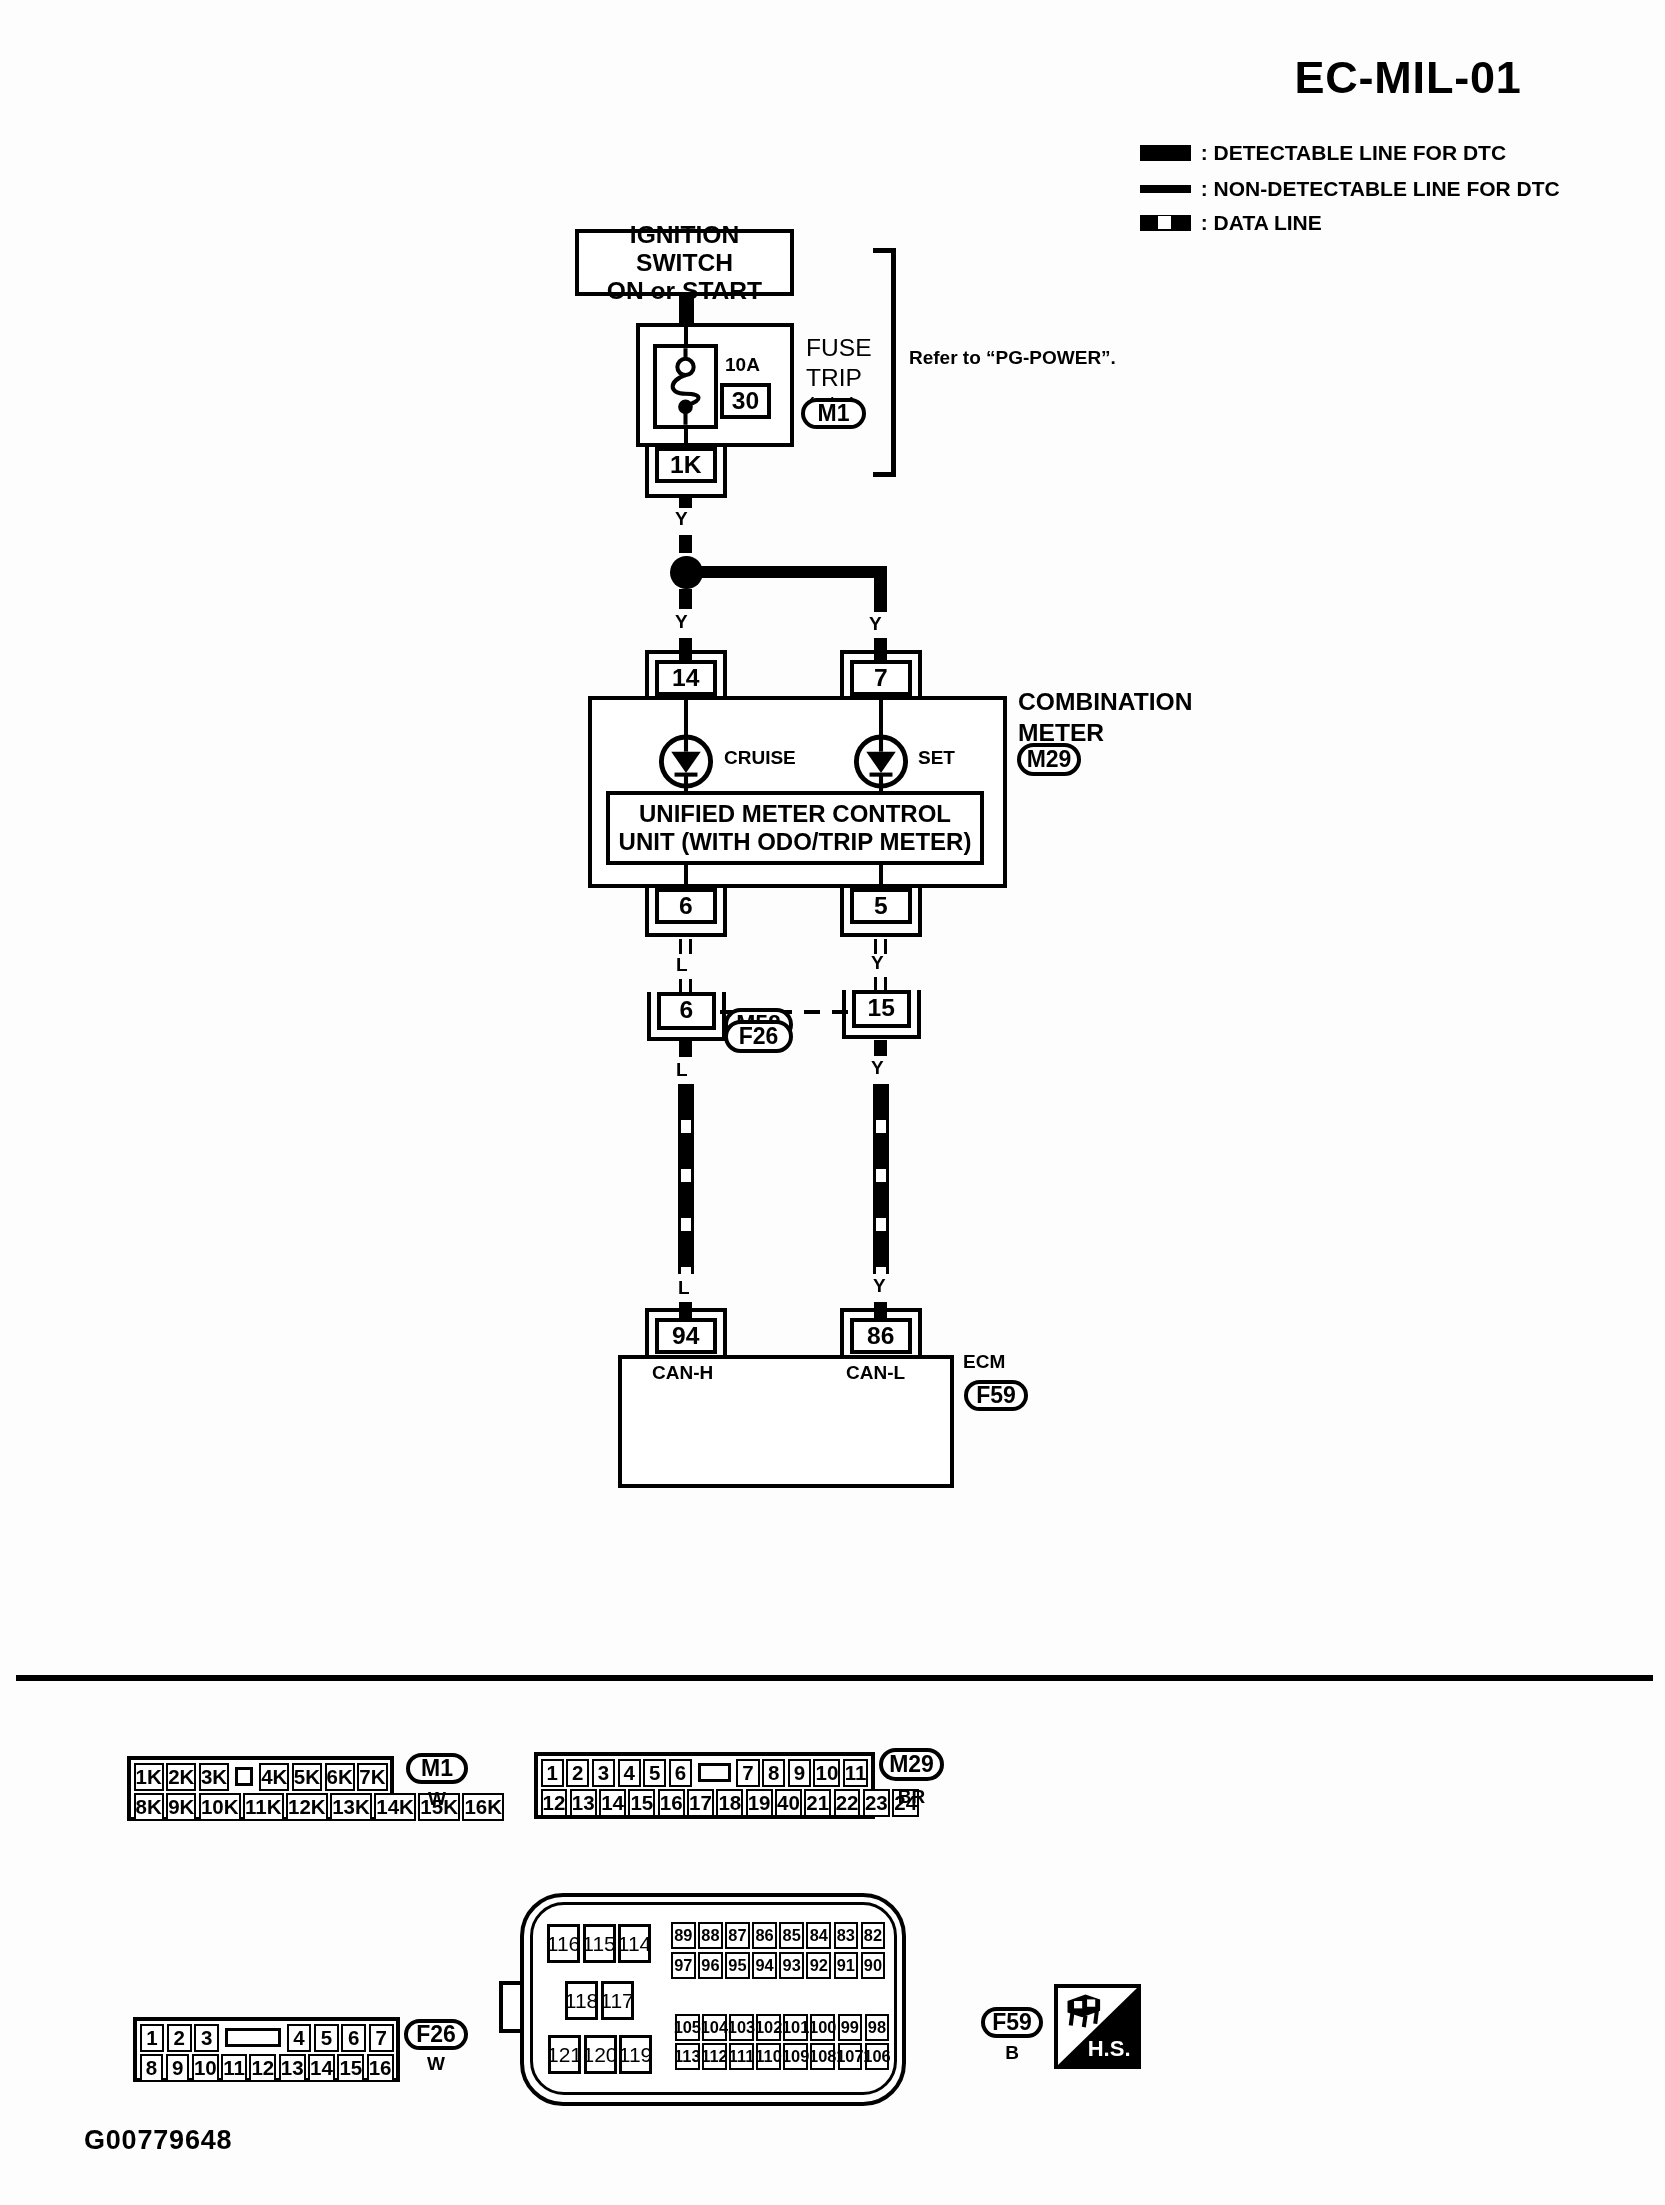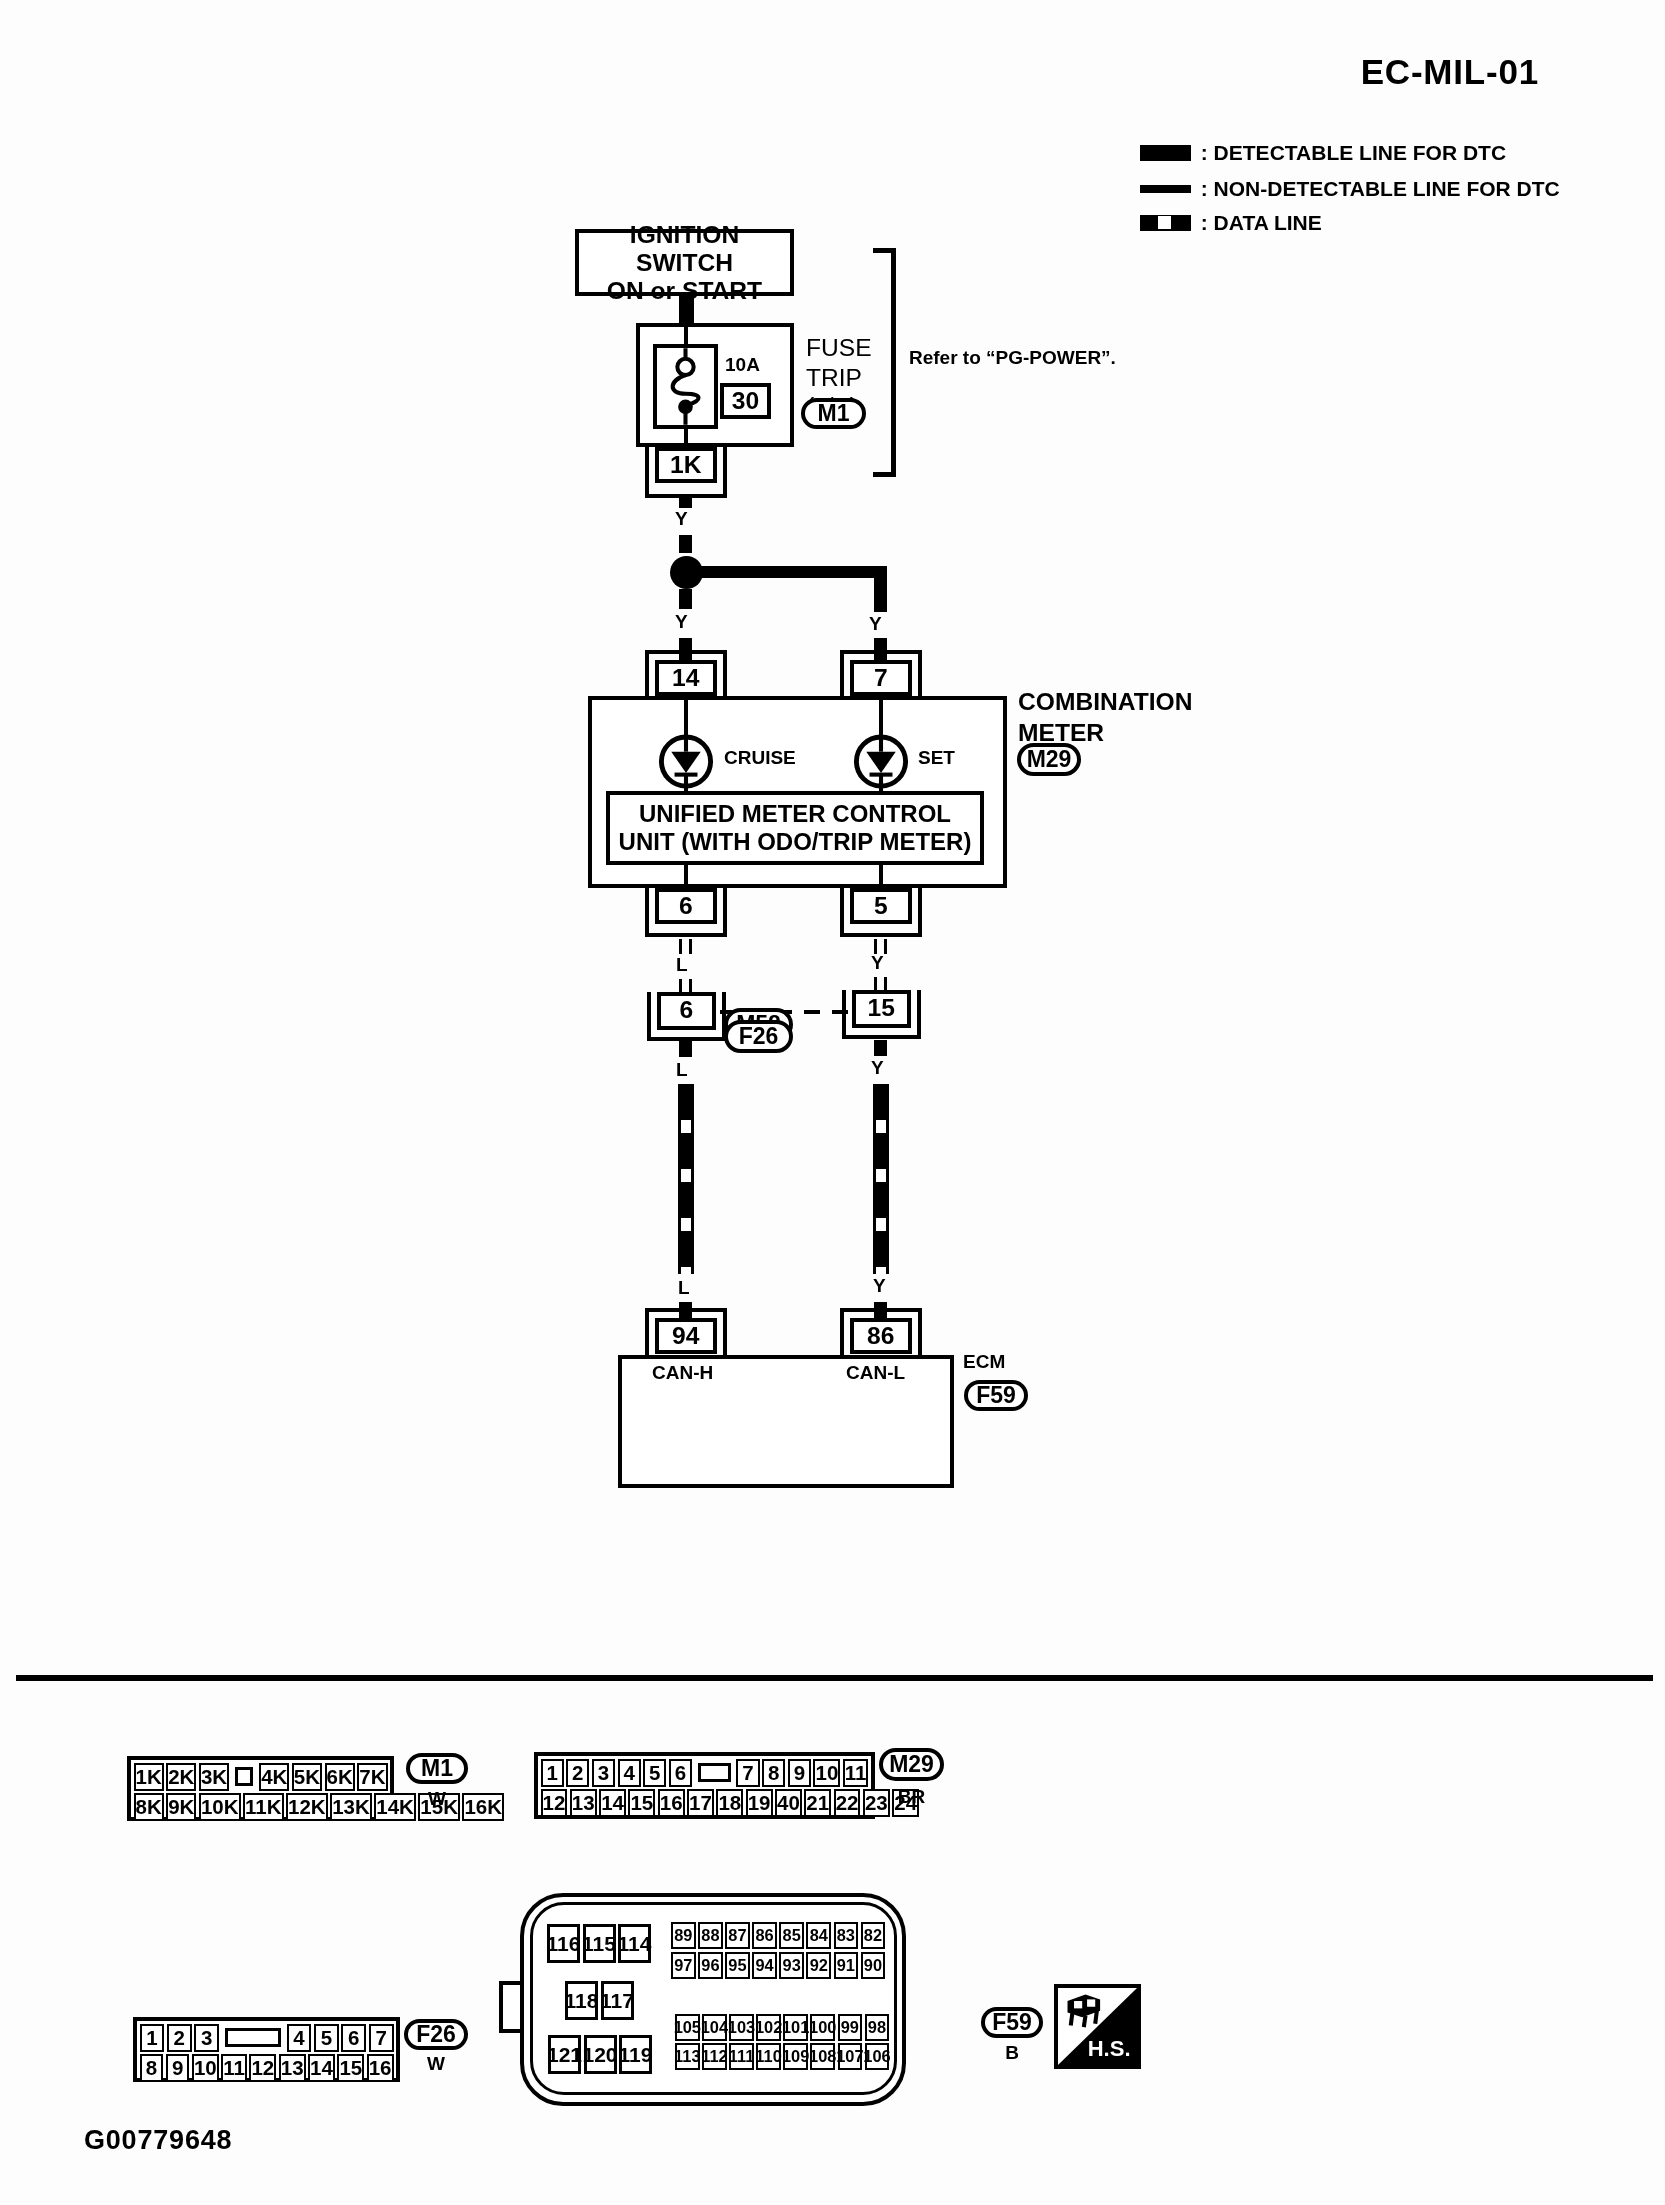--- a/index.html
+++ b/index.html
@@ -38,33 +38,33 @@
   
   .pin-grid{border:4.1px solid #000;background:#fff;box-sizing:border-box;display:flex;flex-direction:column;padding:2.5px;gap:2.5px;}
   .pin-row{display:flex;flex:1;gap:2.5px;}
   .pin{flex:1;border:2.5px solid #000;background:#fff;display:flex;align-items:center;justify-content:center;
        font-size:20.5px;font-weight:bold;box-sizing:border-box;}
   .keyway{border:3.3px solid #000;height:19.6px;align-self:center;margin:0 3.3px;box-sizing:border-box;background:#fff;}
   .kw22{flex:2.2;} .kw14{flex:1.4;} .kw24{flex:2.4;}
   
   .ecm-pins{display:flex;gap:2.5px;}
   .ecm-pin-lg{width:33px;height:39px;border:3.3px solid #000;background:#fff;display:flex;align-items:center;
-       justify-content:center;font-size:21px;font-weight:bold;box-sizing:border-box;flex:none;}
+       justify-content:center;font-size:21px;font-weight:normal;box-sizing:border-box;flex:none;}
   .ecm-pin{width:24.6px;height:27px;border:2.5px solid #000;background:#fff;display:flex;align-items:center;
        justify-content:center;font-size:16.4px;font-weight:bold;box-sizing:border-box;flex:none;}
   .hs-box{border:4.1px solid #000;background:#fff;box-sizing:border-box;}
   .hs-tri{position:absolute;inset:0;background:#000;clip-path:polygon(100% 0,100% 100%,0 100%);}
   .hs-txt{position:absolute;right:6.5px;bottom:3.3px;color:#fff;font-size:22px;font-weight:bold;z-index:2;}
 </style>
 </head>
 <body>
 
 <div id="canvas">
 
-  <div class="a" style="left:1277px;top:52px;width:262px;text-align:right;font-size:35px;font-weight:bold;letter-spacing:0.8px;">EC-MIL-01</div>
+  <div class="a" style="left:1277px;top:52px;width:262px;text-align:center;font-size:45px;font-weight:bold;letter-spacing:0.8px;">EC-MIL-01</div>
 
   <div class="legend-row" style="left:1140px;top:141px;">
     <span class="sw" style="height:16.4px;"></span>
     <span class="sm">: DETECTABLE LINE FOR DTC</span>
   </div>
   <div class="legend-row" style="left:1140px;top:177px;">
     <span class="sw" style="height:7.4px;"></span>
     <span class="sm">: NON-DETECTABLE LINE FOR DTC</span>
   </div>
   <div class="legend-row" style="left:1140px;top:211px;">

